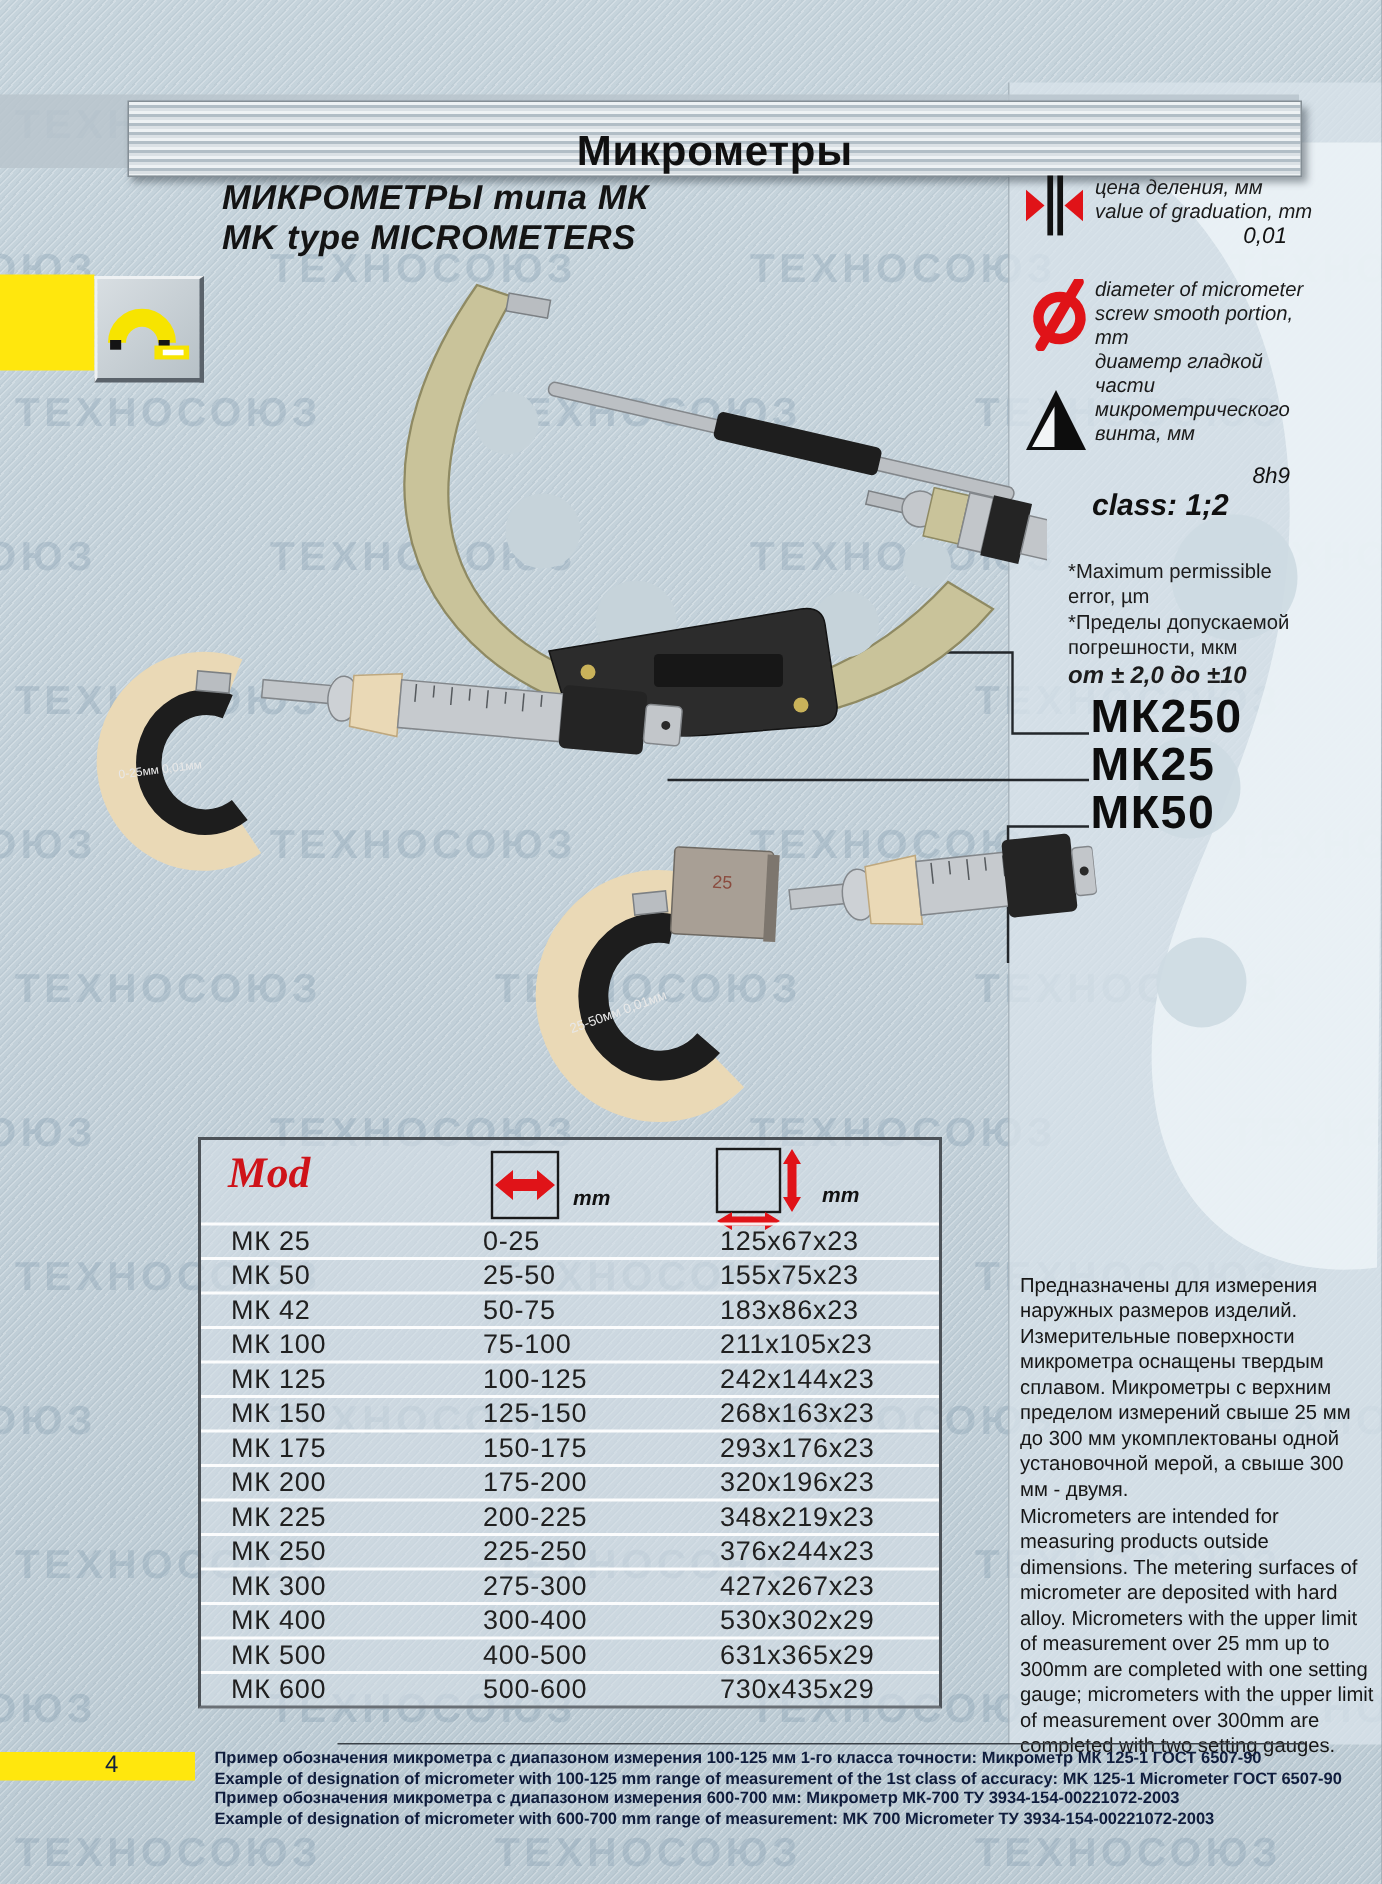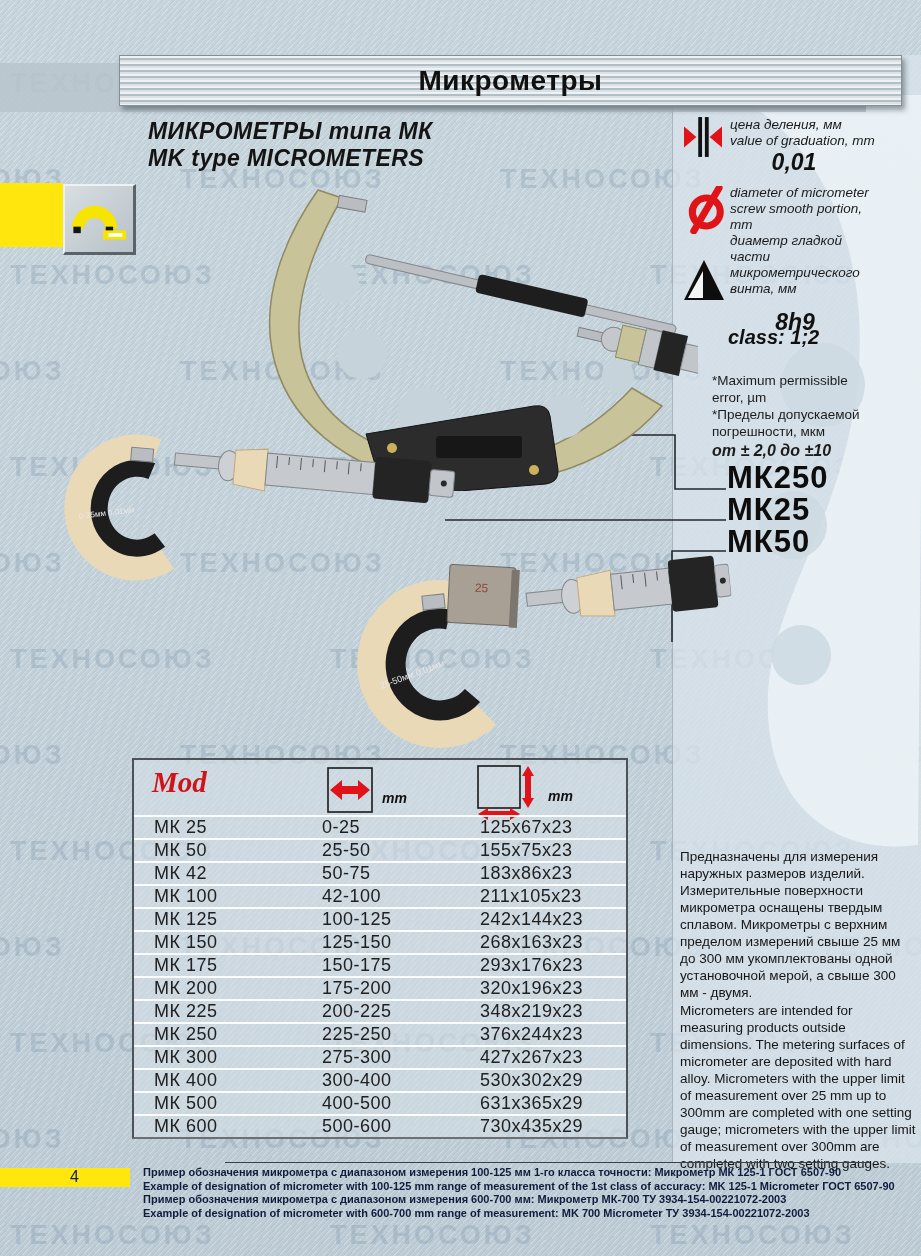--- a/index.html
+++ b/index.html
@@ -14,38 +14,38 @@
   .wm-layer{position:absolute;inset:0;z-index:1;pointer-events:none;}
   .wm{position:absolute;font-weight:bold;font-size:27px;letter-spacing:3px;
       color:rgba(122,148,168,.30);white-space:nowrap;}
   
   .right-panel{position:absolute;left:672px;top:55px;width:249px;height:1108px;z-index:2;
       background:rgba(216,227,234,.78);border-left:1px solid rgba(70,85,95,.30);}
   .right-panel svg{position:absolute;left:0;top:0;}
   
   .banner-base{position:absolute;left:0;top:63px;width:866px;height:49px;z-index:2;
       background:rgba(184,196,204,.85);}
-  .banner{position:absolute;left:85px;top:55px;width:781px;height:49px;z-index:3;
+  .banner{position:absolute;left:85px;top:67px;width:781px;height:49px;z-index:3;
       border:1px solid #848e95;box-shadow:3px 4px 5px rgba(40,50,60,.45);
       background:repeating-linear-gradient(180deg,#eef2f4 0 2px,#b2bec6 2px 4px,#dbe1e5 4px 6px);
-      display:flex;align-items:center;justify-content:center;margin-left:34px;}
+      display:flex;align-items:flex-end;justify-content:center;}
   .banner-title{font-size:28px;font-weight:bold;color:#101010;letter-spacing:.5px;}
   
   .heading{position:absolute;left:148px;top:118px;z-index:3;font-weight:bold;font-style:italic;
       font-size:23px;line-height:27px;color:#141414;letter-spacing:.4px;}
   
   .yellow-tab{position:absolute;left:0;top:183px;width:63px;height:64px;background:#ffe70d;z-index:3;}
   .logo-box{position:absolute;left:63px;top:184px;width:68px;height:66px;z-index:3;
       background:linear-gradient(135deg,#d8dee2 0%,#b7c1c7 100%);
       border-top:2px solid #eef1f3;border-left:2px solid #eef1f3;
       border-right:3px solid #5a626a;border-bottom:3px solid #5a626a;}
   
   .spec{position:absolute;z-index:3;}
   .spec-text{font-style:italic;font-size:13.5px;line-height:16px;color:#1a1a1a;}
-  .spec-value{font-style:italic;font-weight:bold;font-size:23px;color:#111;text-align:center;}
+  .spec-value{font-style:italic;font-weight:normal;font-size:15px;color:#111;text-align:right;}
   .class-note{position:absolute;left:728px;top:326px;z-index:3;font-weight:bold;font-style:italic;
       font-size:20px;color:#101010;}
   .err-note{position:absolute;left:712px;top:372px;width:170px;z-index:3;font-size:13.5px;line-height:17px;}
   .err-range{font-weight:bold;font-style:italic;font-size:16px;margin-top:2px;}
   .models{position:absolute;left:727px;top:462px;z-index:3;font-weight:bold;font-size:31px;
       line-height:32px;color:#0d0d0d;letter-spacing:1px;}
   
   .photo{position:absolute;z-index:4;}
   
   .leads{position:absolute;inset:0;z-index:3;pointer-events:none;}
@@ -331,21 +331,21 @@
           <span class="t-c c1">25-50</span>
           <span class="t-c c2">155x75x23</span>
         </div>
         <div class="t-row">
           <span class="t-c c0">МК 42</span>
           <span class="t-c c1">50-75</span>
           <span class="t-c c2">183x86x23</span>
         </div>
         <div class="t-row">
           <span class="t-c c0">МК 100</span>
-          <span class="t-c c1">42-100</span>
+          <span class="t-c c1">75-100</span>
           <span class="t-c c2">211x105x23</span>
         </div>
         <div class="t-row">
           <span class="t-c c0">МК 125</span>
           <span class="t-c c1">100-125</span>
           <span class="t-c c2">242x144x23</span>
         </div>
         <div class="t-row">
           <span class="t-c c0">МК 150</span>
           <span class="t-c c1">125-150</span>

